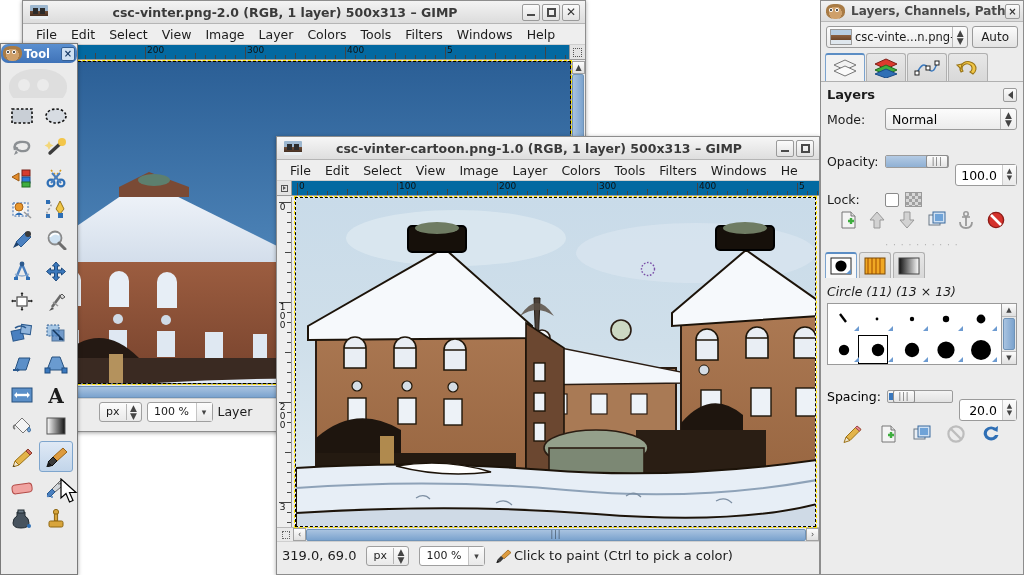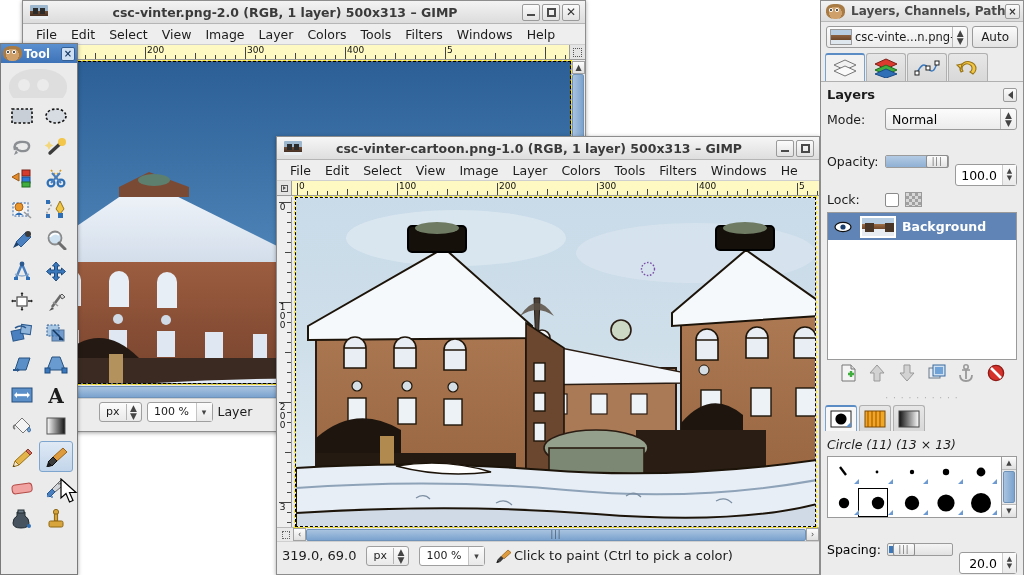--- a/index.html
+++ b/index.html
@@ -72,21 +72,21 @@
   }
   .menu-item {
     padding: 2px 7px;
     font-size: 12.5px;
     color:#1c1c1c;
     white-space:nowrap;
   }
 
   
   .ruler-h {
-    height: 15px; background:#fef9c3;
+    height: 15px; background:#0369a1;
     border-bottom:1px solid #9a9a9a;
     position:relative; overflow:hidden;
     font-size:9px; color:#111;
   }
   .ruler-v {
     width: 15px; background:#efefef;
     border-right:1px solid #9a9a9a;
     position:relative; overflow:hidden;
     font-size:9px; color:#111;
   }
@@ -139,21 +139,21 @@
     outline: 1px dashed #ffe800;
     position: relative;
     overflow: hidden;
   }
 
   
   #toolbox { left:0; top:43px; width:78px; height:532px; border:1px solid #7a7a7a; background:#ebebeb;}
   #toolbox .tb-title {
     height:19px; background: linear-gradient(#5a8fd0,#3f73b8);
     display:flex; align-items:center; padding:0 2px; color:#fff;
-    font-weight:bold; font-size:11.5px;
+    font-weight:bold; font-size:11.5px;border-radius:7px;
   }
   .tb-gimpicon{
     width:19px;height:15px;flex:0 0 auto;margin-right:2px;position:relative;
     background: radial-gradient(circle at 50% 60%, #cfa06a 0 48%, #a87b45 49% 100%);
     border-radius:40% 40% 45% 45%;
   }
   .tb-gimpicon::before{content:"";position:absolute;left:3px;top:4px;width:4px;height:4px;border-radius:50%;background:#fff;box-shadow:6px 0 0 #fff;}
   .tb-gimpicon::after{content:"";position:absolute;left:4.3px;top:5.3px;width:1.8px;height:1.8px;border-radius:50%;background:#222;box-shadow:6px 0 0 #222;}
   .tb-close{
     width:14px;height:14px;background:#cfe0f2;border:1px solid #335f95;border-radius:2px;
@@ -1098,32 +1098,20 @@
           <span class="sb">▲<br>▼</span>
         </span>
       </div>
 
       <div class="row">
         <span class="row-label">Lock:</span>
         <span class="chk"></span>
         <span class="chess"></span>
       </div>
 
-      <div class="layer-list">
-        <div class="layer-row">
-          <span class="eye">
-            <svg width="18" height="12">
-              <ellipse cx="9" cy="6" rx="8" ry="4.6" fill="#fff" stroke="#111" stroke-width="1.2"></ellipse>
-              <circle cx="9" cy="6" r="2.6" fill="#1a3f6e"></circle>
-            </svg>
-          </span>
-          <span class="layer-thumb"></span>
-          <span class="layer-name">Background</span>
-        </div>
-      </div>
 
       <div class="layer-btns">
         <span>
           <svg width="18" height="18">
               <path d="M3 1 h9 l4 4 v12 h-13z" fill="#f4f4f4" stroke="#777"></path>
               <path d="M12 1 v4 h4" fill="#ddd" stroke="#777"></path>
               <path d="M9 10 h6 M12 7 v6" stroke="#3fae3f" stroke-width="2.4"></path>
             </svg>
         </span>
         <span>

